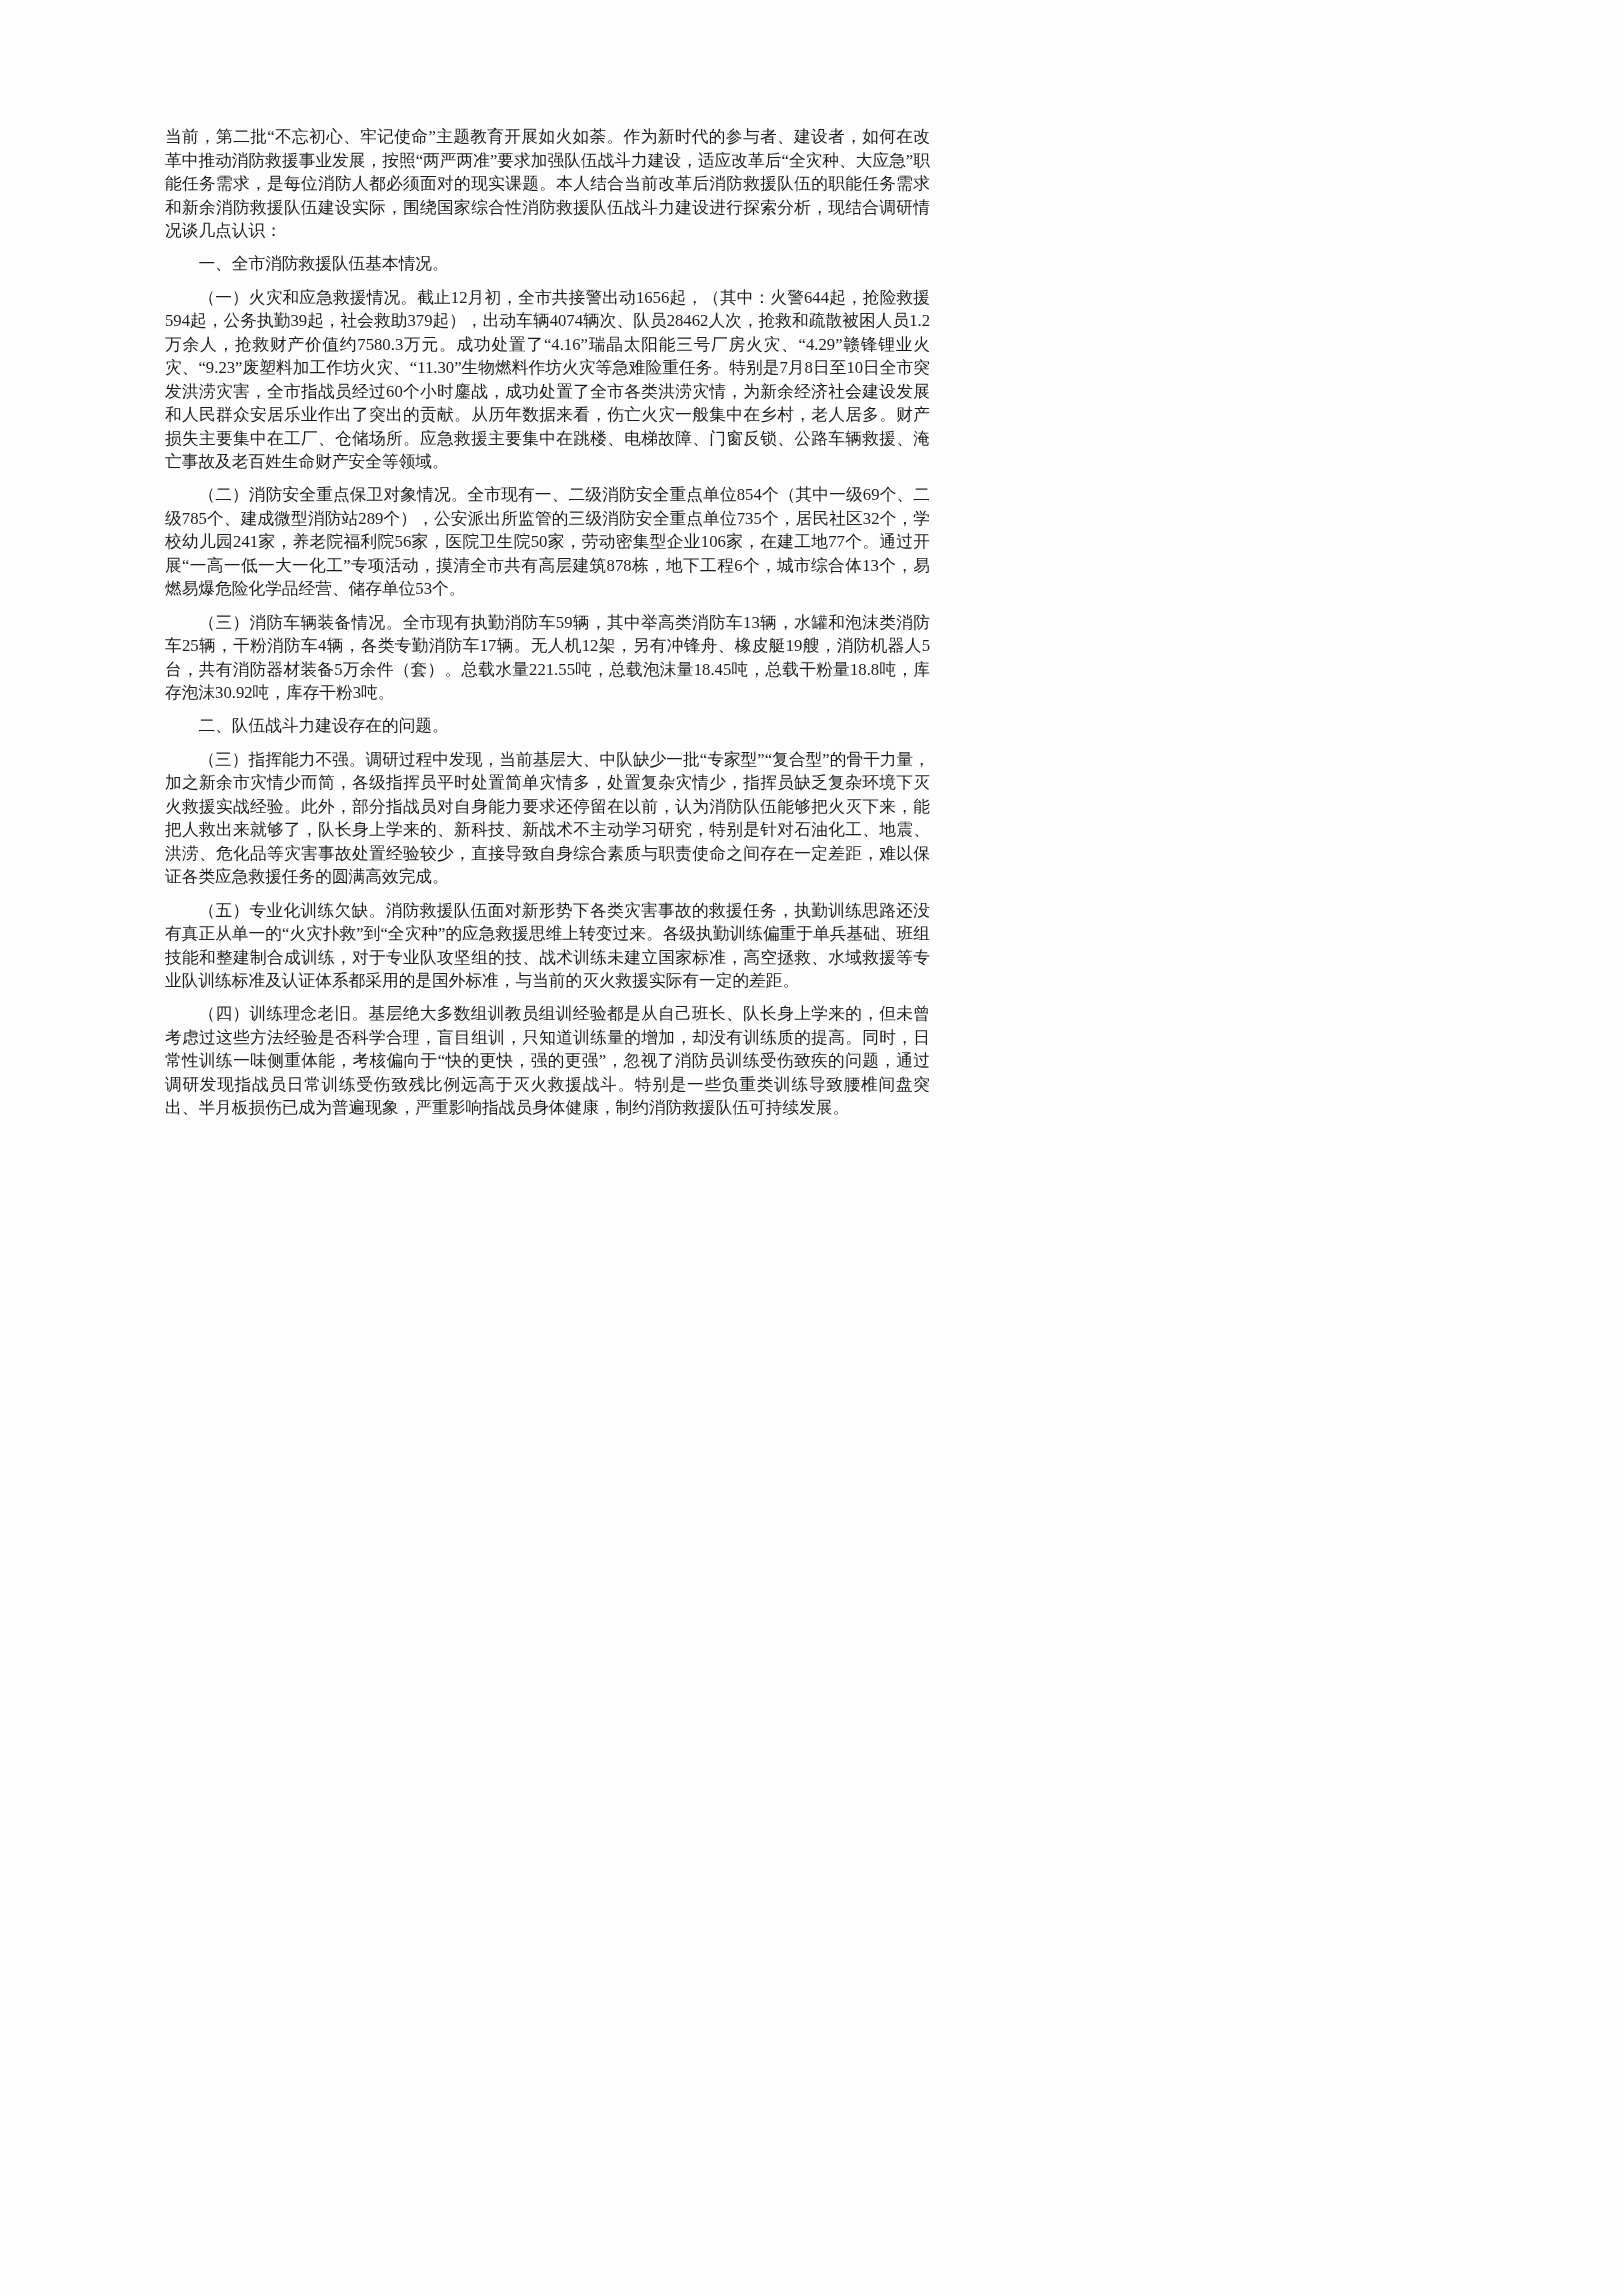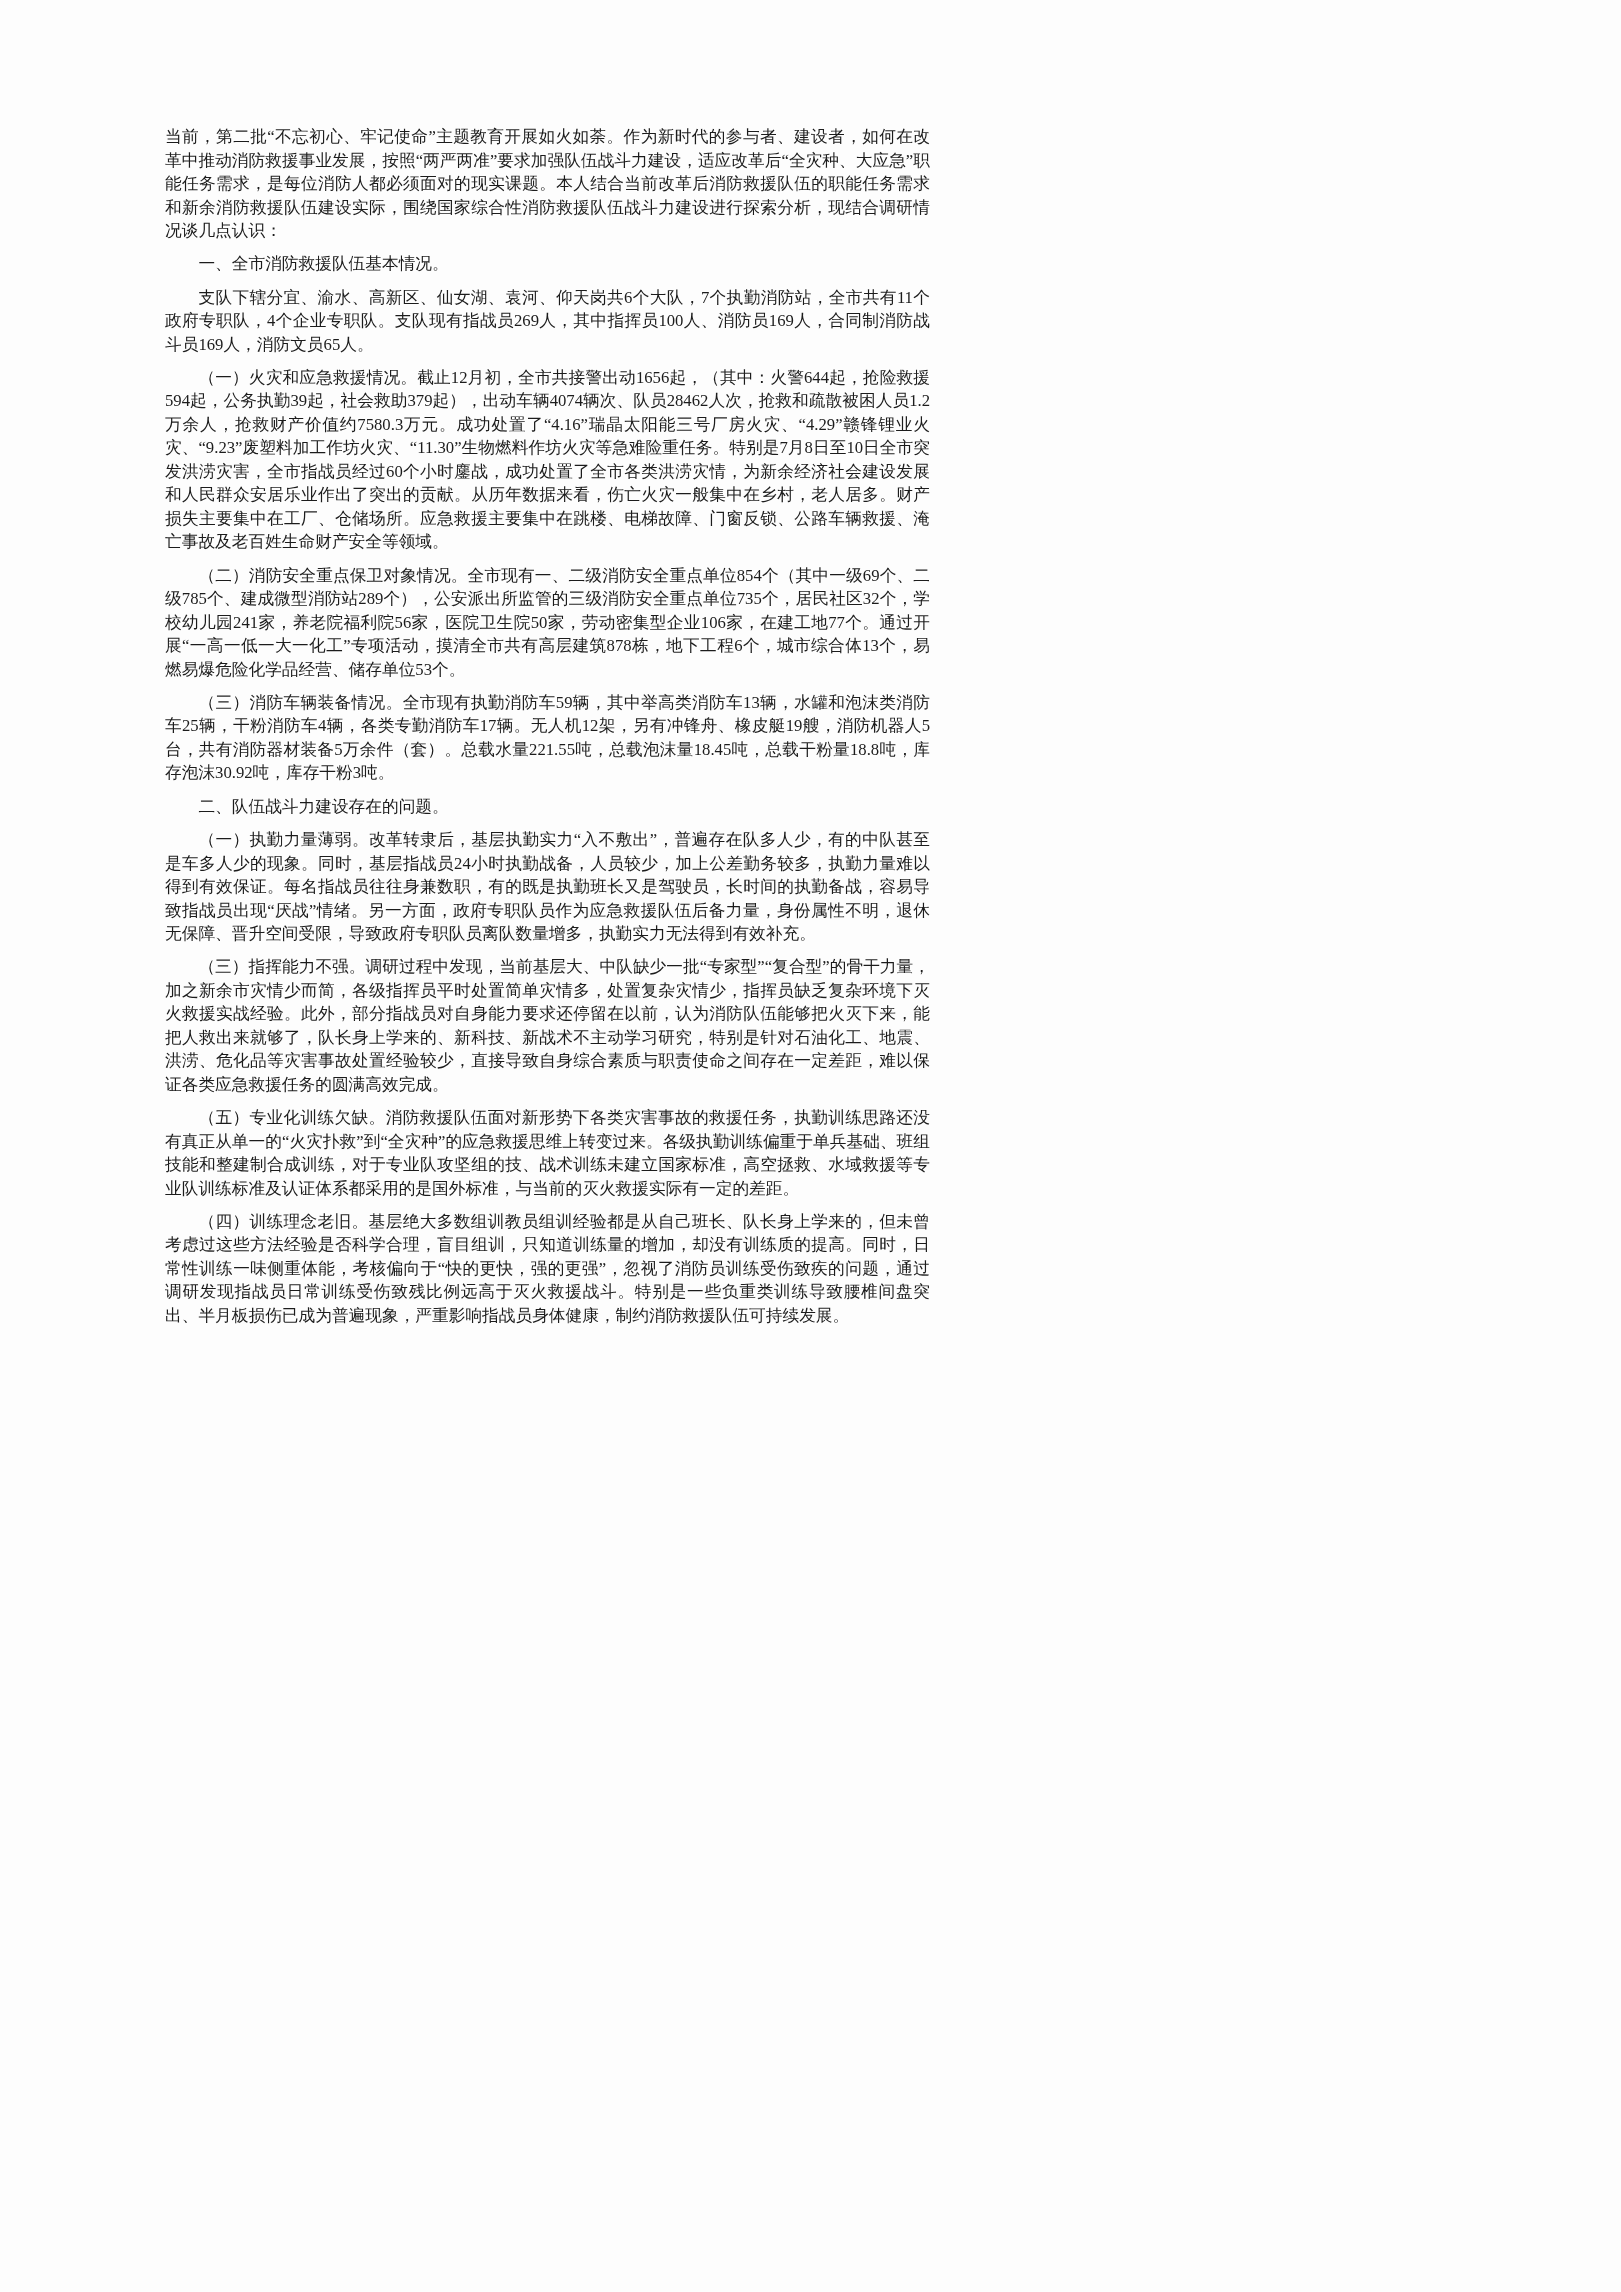--- a/index.html
+++ b/index.html
@@ -35,24 +35,22 @@
     text-indent: 0;
   }
 </style>
 </head>
 <body>
 
 <div class="page">
   <div class="doc">
     <p class="no-indent">当前，第二批“不忘初心、牢记使命”主题教育开展如火如荼。作为新时代的参与者、建设者，如何在改革中推动消防救援事业发展，按照“两严两准”要求加强队伍战斗力建设，适应改革后“全灾种、大应急”职能任务需求，是每位消防人都必须面对的现实课题。本人结合当前改革后消防救援队伍的职能任务需求和新余消防救援队伍建设实际，围绕国家综合性消防救援队伍战斗力建设进行探索分析，现结合调研情况谈几点认识：</p>
     <p>一、全市消防救援队伍基本情况。</p>
-    <p>支队下辖分宜、渝水、高新区、仙女湖、袁河、仰天岗共6个大队，7个执勤消防站，全市共有11个政府专职队，4个企业专职队。支队现有指战员269人，其中指挥员100人、消防员169人，合同制消防战斗员169人，消防文员65人。</p>
     <p>（一）火灾和应急救援情况。截止12月初，全市共接警出动1656起，（其中：火警644起，抢险救援594起，公务执勤39起，社会救助379起），出动车辆4074辆次、队员28462人次，抢救和疏散被困人员1.2万余人，抢救财产价值约7580.3万元。成功处置了“4.16”瑞晶太阳能三号厂房火灾、“4.29”赣锋锂业火灾、“9.23”废塑料加工作坊火灾、“11.30”生物燃料作坊火灾等急难险重任务。特别是7月8日至10日全市突发洪涝灾害，全市指战员经过60个小时鏖战，成功处置了全市各类洪涝灾情，为新余经济社会建设发展和人民群众安居乐业作出了突出的贡献。从历年数据来看，伤亡火灾一般集中在乡村，老人居多。财产损失主要集中在工厂、仓储场所。应急救援主要集中在跳楼、电梯故障、门窗反锁、公路车辆救援、淹亡事故及老百姓生命财产安全等领域。</p>
     <p>（二）消防安全重点保卫对象情况。全市现有一、二级消防安全重点单位854个（其中一级69个、二级785个、建成微型消防站289个），公安派出所监管的三级消防安全重点单位735个，居民社区32个，学校幼儿园241家，养老院福利院56家，医院卫生院50家，劳动密集型企业106家，在建工地77个。通过开展“一高一低一大一化工”专项活动，摸清全市共有高层建筑878栋，地下工程6个，城市综合体13个，易燃易爆危险化学品经营、储存单位53个。</p>
     <p>（三）消防车辆装备情况。全市现有执勤消防车59辆，其中举高类消防车13辆，水罐和泡沫类消防车25辆，干粉消防车4辆，各类专勤消防车17辆。无人机12架，另有冲锋舟、橡皮艇19艘，消防机器人5台，共有消防器材装备5万余件（套）。总载水量221.55吨，总载泡沫量18.45吨，总载干粉量18.8吨，库存泡沫30.92吨，库存干粉3吨。</p>
     <p>二、队伍战斗力建设存在的问题。</p>
-    <p>（一）执勤力量薄弱。改革转隶后，基层执勤实力“入不敷出”，普遍存在队多人少，有的中队甚至是车多人少的现象。同时，基层指战员24小时执勤战备，人员较少，加上公差勤务较多，执勤力量难以得到有效保证。每名指战员往往身兼数职，有的既是执勤班长又是驾驶员，长时间的执勤备战，容易导致指战员出现“厌战”情绪。另一方面，政府专职队员作为应急救援队伍后备力量，身份属性不明，退休无保障、晋升空间受限，导致政府专职队员离队数量增多，执勤实力无法得到有效补充。</p>
     <p>（三）指挥能力不强。调研过程中发现，当前基层大、中队缺少一批“专家型”“复合型”的骨干力量，加之新余市灾情少而简，各级指挥员平时处置简单灾情多，处置复杂灾情少，指挥员缺乏复杂环境下灭火救援实战经验。此外，部分指战员对自身能力要求还停留在以前，认为消防队伍能够把火灭下来，能把人救出来就够了，队长身上学来的、新科技、新战术不主动学习研究，特别是针对石油化工、地震、洪涝、危化品等灾害事故处置经验较少，直接导致自身综合素质与职责使命之间存在一定差距，难以保证各类应急救援任务的圆满高效完成。</p>
     <p>（五）专业化训练欠缺。消防救援队伍面对新形势下各类灾害事故的救援任务，执勤训练思路还没有真正从单一的“火灾扑救”到“全灾种”的应急救援思维上转变过来。各级执勤训练偏重于单兵基础、班组技能和整建制合成训练，对于专业队攻坚组的技、战术训练未建立国家标准，高空拯救、水域救援等专业队训练标准及认证体系都采用的是国外标准，与当前的灭火救援实际有一定的差距。</p>
     <p>（四）训练理念老旧。基层绝大多数组训教员组训经验都是从自己班长、队长身上学来的，但未曾考虑过这些方法经验是否科学合理，盲目组训，只知道训练量的增加，却没有训练质的提高。同时，日常性训练一味侧重体能，考核偏向于“快的更快，强的更强”，忽视了消防员训练受伤致疾的问题，通过调研发现指战员日常训练受伤致残比例远高于灭火救援战斗。特别是一些负重类训练导致腰椎间盘突出、半月板损伤已成为普遍现象，严重影响指战员身体健康，制约消防救援队伍可持续发展。</p>
   </div>
 </div>
 
 
 </body></html>

